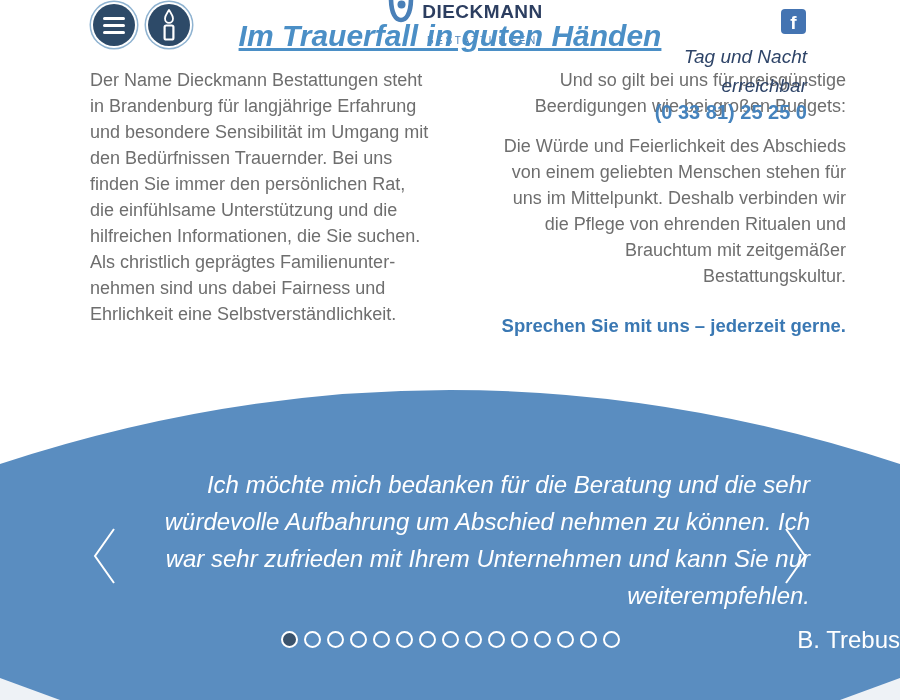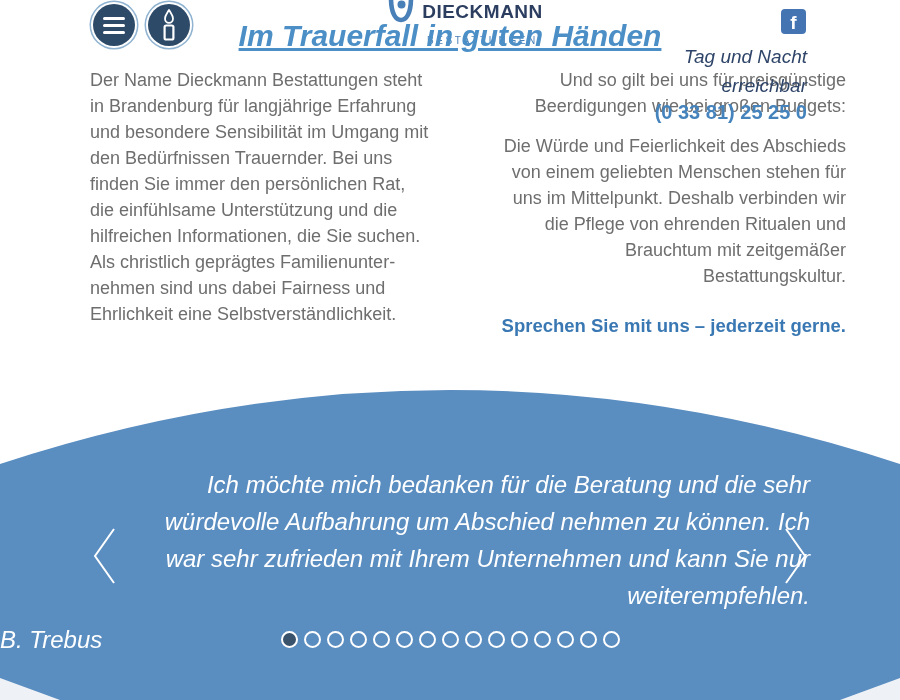--- a/index.html
+++ b/index.html
@@ -84,22 +84,22 @@
     position:absolute; top:631px; left:0; right:0; z-index:2;
     display:flex; justify-content:center; gap:6px;
   }
   .dot {
     width:17px; height:17px; border:2px solid #ffffff; border-radius:50%;
     background:transparent; cursor:pointer;
   }
   .dot.active { background:#3a536d; }
 
   .quote-author {
-    position:absolute; top:626px; left:0; width:100%; z-index:3; text-align:left;
-    color:#ffffff; font-style:italic; font-size:24px;
+    position:absolute; top:626px; left:0; width:100%; z-index:3; text-align:right;
+    color:#ffffff; font-size:24px;
   }
 </style>
 </head>
 <body>
 
 <div class="icon-btn" id="menu-btn">
   <span class="hamburger">
     <span></span>
       <span></span>
       <span></span>

